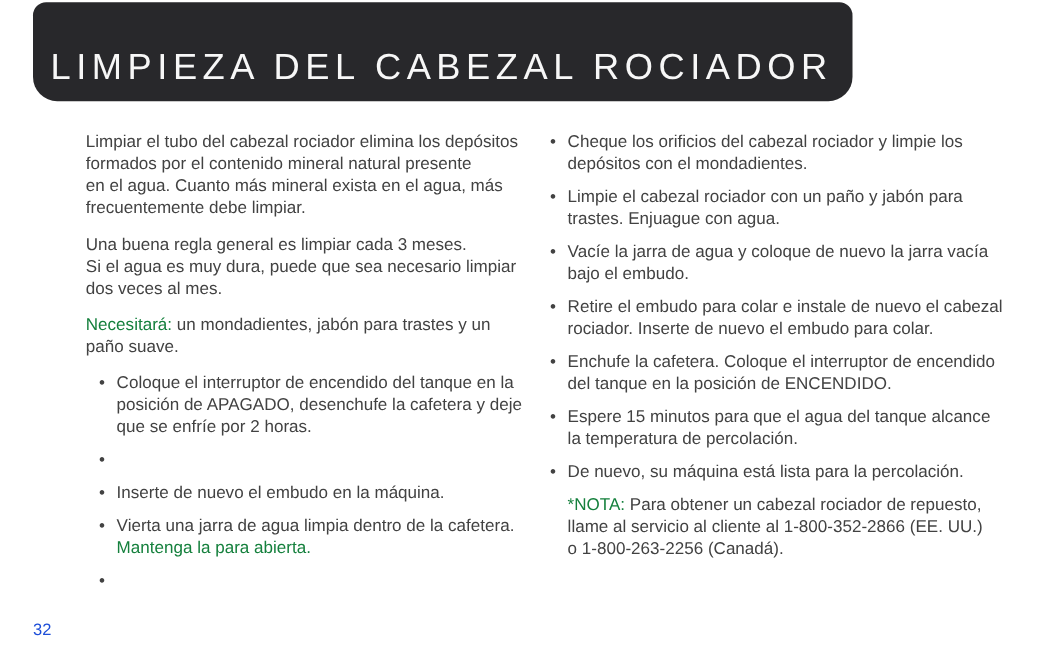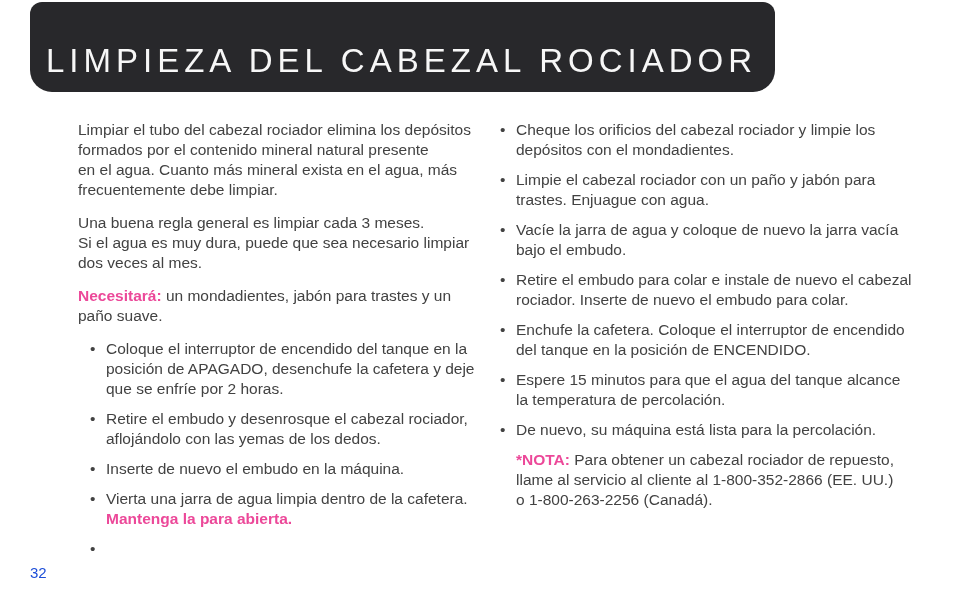--- a/index.html
+++ b/index.html
@@ -41,21 +41,21 @@
   }
   .col-left { left: 64px; width: 430px; margin-left: 14px; }
   .col-right { left: 500px; width: 435px; }
   .para { margin: 0 0 13px 0; white-space: pre-line; }
   .bullets { margin-top: 10px; }
   .col-left .bullets { margin-left: 12px; }
   .col-right .bullets { margin-top: 0; }
   .bullet { display: flex; margin-bottom: 10px; }
   .marker { flex: 0 0 16px; width: 16px; }
   .btext { white-space: pre-line; }
-  strong { font-weight: 700; color: #ec4899; }
+  strong { font-weight: 400; color: #15803d; }
   .note { margin: 10px 0 0 16px; white-space: pre-line; }
   .pagenum {
     position: absolute;
     left: 30px; top: 564px;
     font-size: 15px;
     color: #1d4ed8;
   }
 </style>
 </head>
 <body>
@@ -81,22 +81,20 @@
 
         <div class="bullet">
           <span class="marker">•</span>
           <span class="btext"><span>Coloque el interruptor de encendido del tanque en la
 posición de APAGADO, desenchufe la cafetera y deje
 que se enfríe por 2 horas.</span></span>
         </div>
 
         <div class="bullet">
           <span class="marker">•</span>
-          <span class="btext"><span>Retire el embudo y desenrosque el cabezal rociador,
-aflojándolo con las yemas de los dedos.</span></span>
         </div>
 
         <div class="bullet">
           <span class="marker">•</span>
           <span class="btext"><span>Inserte de nuevo el embudo en la máquina.</span></span>
         </div>
 
         <div class="bullet">
           <span class="marker">•</span>
           <span class="btext"><span>Vierta una jarra de agua limpia dentro de la cafetera.

